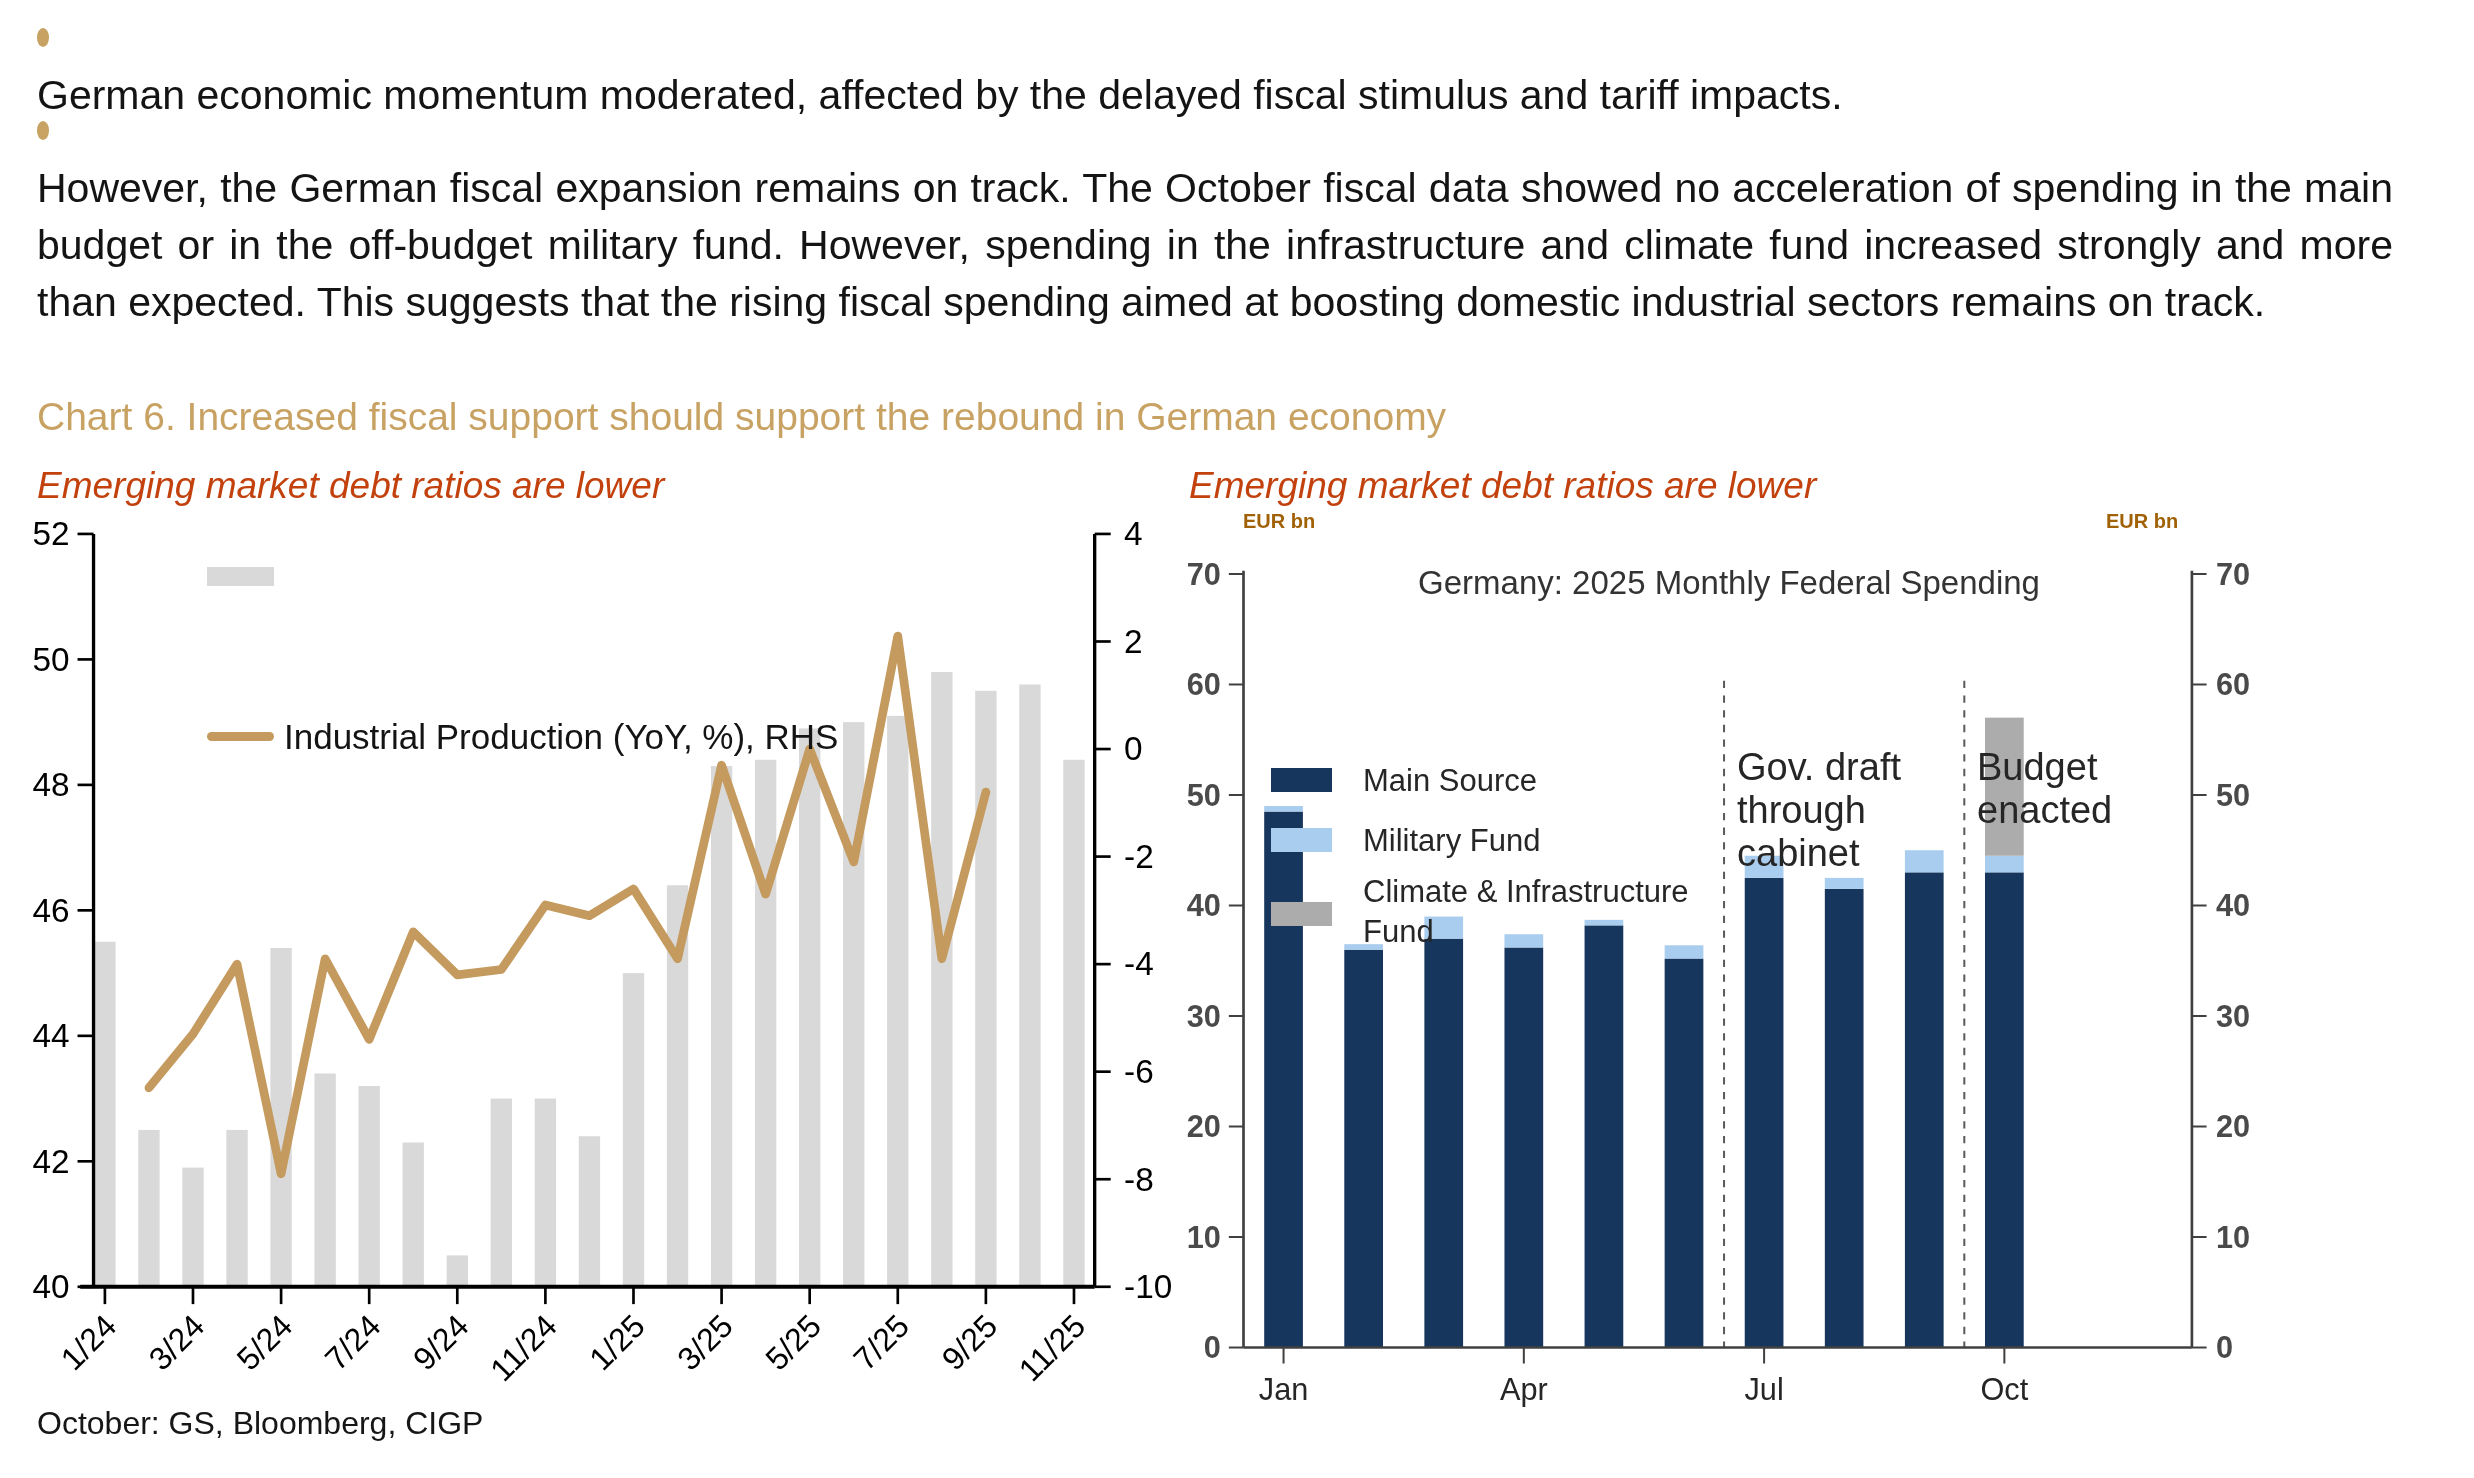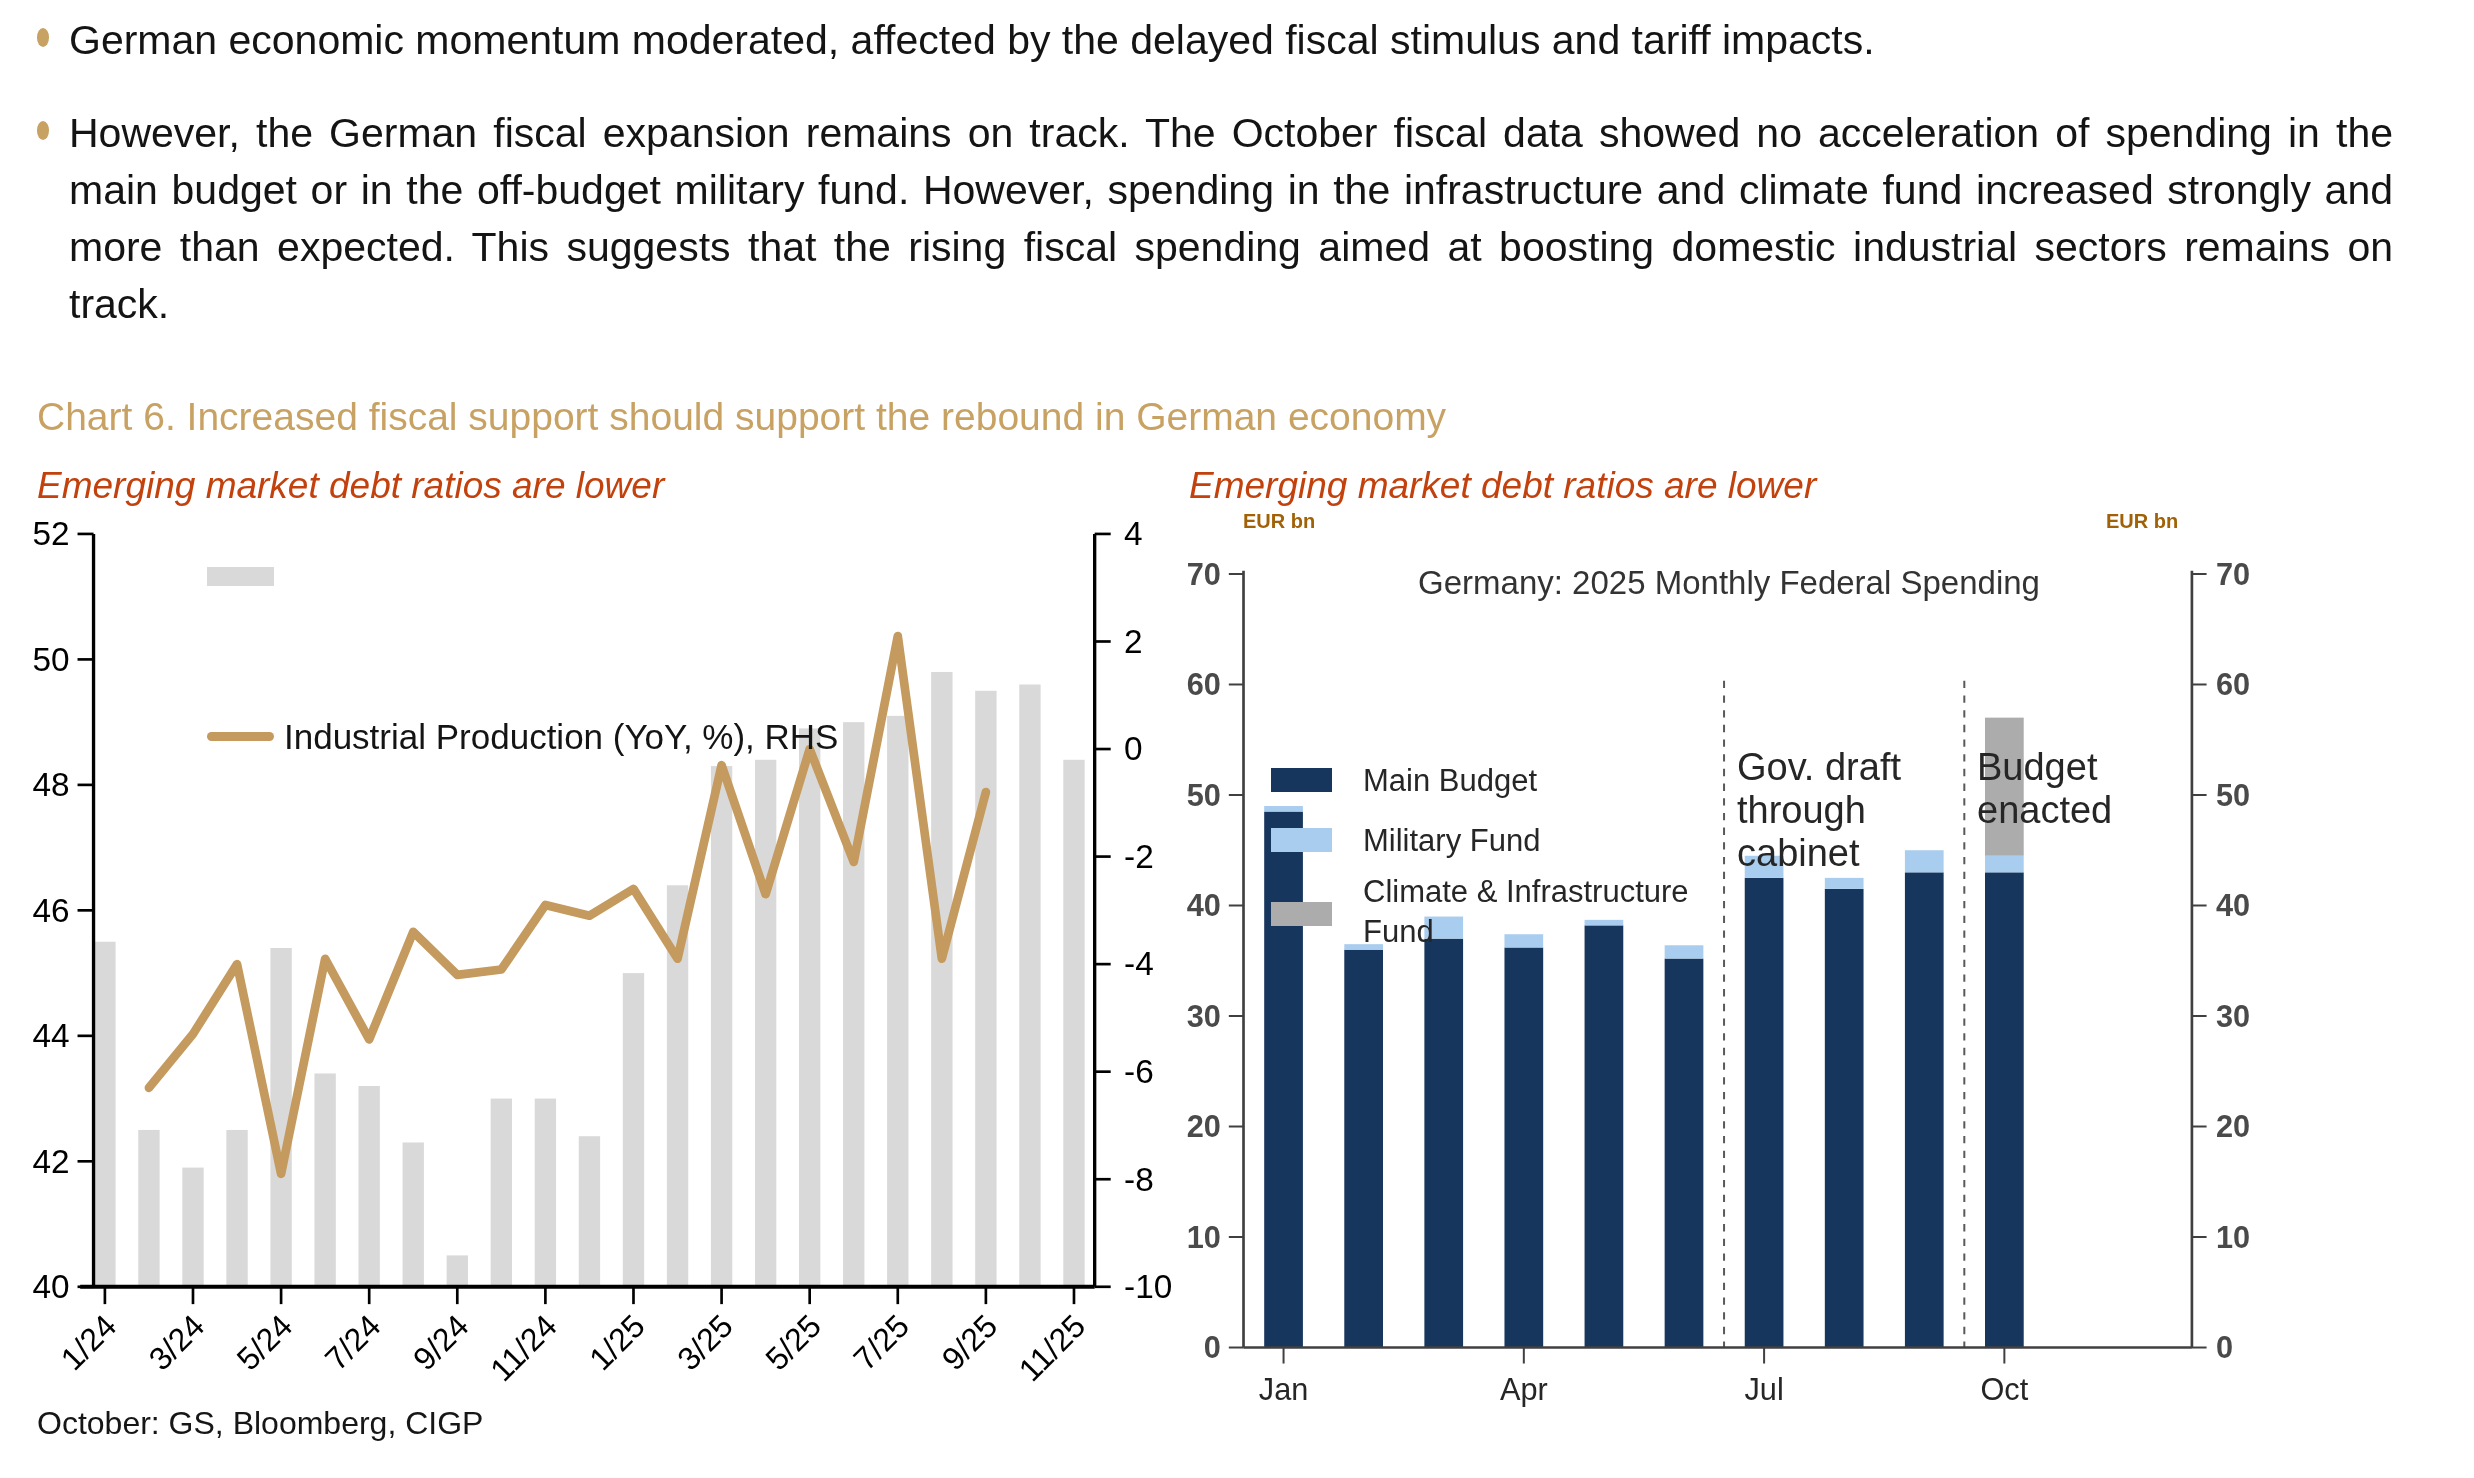--- a/index.html
+++ b/index.html
@@ -1,19 +1,19 @@
 <!DOCTYPE html>
 <html style="font-size:10.7px"><head>
 <meta charset="utf-8">
 <style>
   html,body{margin:0;padding:0;background:#ffffff;}
   .page{position:relative;width:2475px;height:1479px;background:#ffffff;overflow:hidden;
         font-family:"Liberation Sans",sans-serif;color:#111;}
   .abs{position:absolute;}
-  .bullet{position:absolute;left:37px;width:2356px;display:flex;gap:20px;}
+  .bullet{position:absolute;left:37px;width:2356px;display:flex;gap:20px;flex-direction:column;}
   .bullet .dot{flex:none;width:12px;height:18.7px;border-radius:50%;background:#c8a263;margin-top:16px;}
   .bullet p{margin:0;font-size:41px;line-height:57px;text-align:justify;color:#141414;}
   .chart-title{font-size:39px;color:#c8a263;white-space:nowrap;}
   .subtitle{font-size:37px;font-style:italic;color:#c2410c;white-space:nowrap;}
   .src{font-size:32px;color:#161616;white-space:nowrap;}
   .lgd-label{font-size:35px;color:#141414;white-space:nowrap;}
   .sw{position:absolute;}
   .r-lgd-label{font-size:31px;line-height:40px;color:#262626;}
   .r-title{font-size:33px;color:#333;text-align:center;white-space:nowrap;}
   .eur{font-size:20px;font-weight:700;color:#a16207;white-space:nowrap;}
@@ -190,21 +190,21 @@
 
   <div class="sw" style="left:207px;top:567px;width:67px;height:18.7px;background:#d9d9d9;"></div>
   <div class="sw" style="left:207px;top:732px;width:67px;height:9.3px;border-radius:4.7px;background:#c49a5e;"></div>
   <div class="abs lgd-label" style="left:284px;top:717px;">Industrial Production (YoY, %), RHS</div>
 
   <div class="abs eur" style="left:1243px;top:510px;">EUR bn</div>
   <div class="abs eur" style="left:2106px;top:510px;">EUR bn</div>
   <div class="abs r-title" style="left:1362px;top:564px;width:734px;">Germany: 2025 Monthly Federal Spending</div>
 
   <div class="sw" style="left:1271px;top:768px;width:61px;height:24px;background:#17365d;"></div>
-  <div class="abs r-lgd-label" style="left:1363px;top:761px;">Main Budget</div>
+  <div class="abs r-lgd-label" style="left:1363px;top:761px;">Main Source</div>
   <div class="sw" style="left:1271px;top:828px;width:61px;height:24px;background:#a9cdee;"></div>
   <div class="abs r-lgd-label" style="left:1363px;top:821px;">Military Fund</div>
   <div class="sw" style="left:1271px;top:902px;width:61px;height:24px;background:#acacac;"></div>
   <div class="abs r-lgd-label" style="left:1363px;top:872px;width:374px;">Climate &amp; Infrastructure Fund</div>
 
   <div class="abs annot" style="left:1737px;top:746px;width:230px;">Gov. draft through cabinet</div>
   <div class="abs annot" style="left:1977px;top:746px;width:154px;">Budget enacted</div>
 
   <div class="abs src" style="left:37px;top:1405px;">October: GS, Bloomberg, CIGP</div>
 </div>

